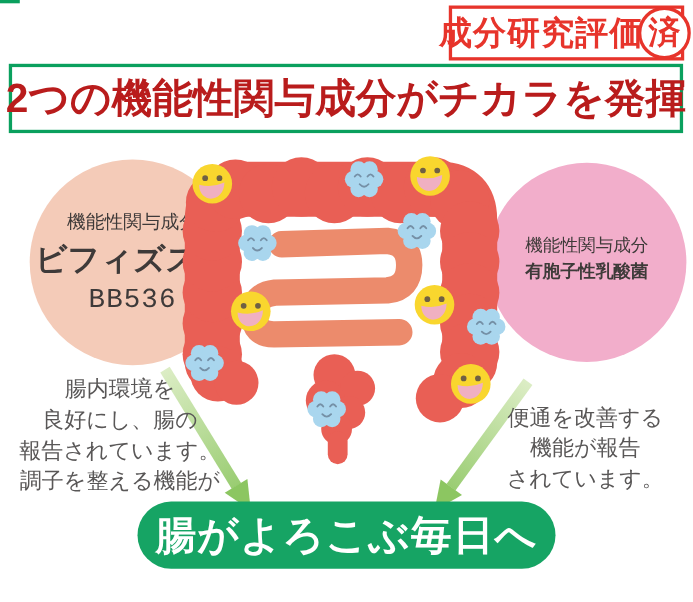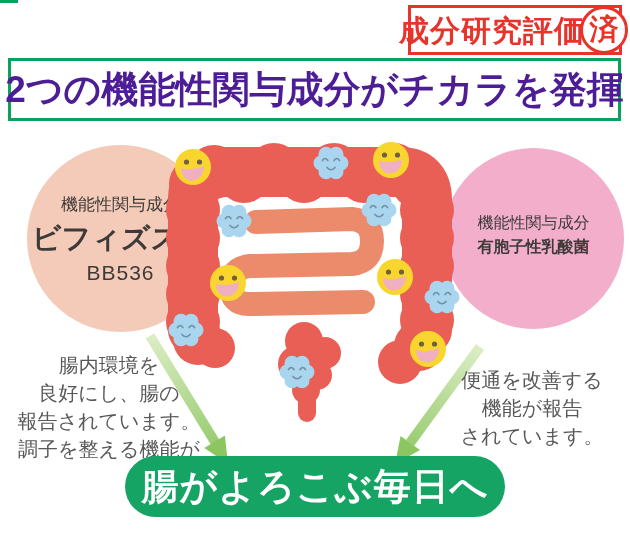--- a/index.html
+++ b/index.html
@@ -5,58 +5,58 @@
   html,body{margin:0;padding:0;background:#fff;}
   .stage{
     position:relative;width:630px;height:547px;background:#ffffff;overflow:hidden;
     font-family:"Liberation Sans","DejaVu Sans",sans-serif;
   }
   .sliver{position:absolute;left:0;top:0;width:18px;height:3px;background:#0aa05e;}
 
   
   .badge{
     position:absolute;left:408px;top:5px;width:214px;height:50px;box-sizing:border-box;
-    border:3px solid #e7342b;background:#fff;display:flex;align-items:flex-end;
+    border:3px solid #e7342b;background:#fff;display:flex;align-items:center;
     justify-content:center;padding-right:46px;
   }
   .badge-label{
     color:#e7342b;font-family:"Liberation Serif","DejaVu Serif",serif;
     font-size:30px;font-weight:600;letter-spacing:1px;white-space:nowrap;
   }
   .badge-stamp{
     position:absolute;right:-9px;top:-2px;width:42px;height:42px;border:3px solid #e7342b;
     border-radius:50%;background:#fff;display:flex;align-items:center;justify-content:center;
     color:#e7342b;font-family:"Liberation Serif","DejaVu Serif",serif;font-size:29px;font-weight:600;
   }
 
   
   .banner{
     position:absolute;left:8px;top:58px;width:613px;height:63px;box-sizing:border-box;
     border:3px solid #0aa05e;background:#fff;display:flex;align-items:center;justify-content:center;
   }
   .banner-title{
-    color:#4c1d95;font-size:37px;font-weight:800;letter-spacing:0px;white-space:nowrap;text-align:right;
+    color:#b91c1c;font-size:37px;font-weight:800;letter-spacing:0px;white-space:nowrap;text-align:right;
   }
 
   
   .circle{
     position:absolute;border-radius:50%;display:flex;flex-direction:column;
     align-items:center;justify-content:center;text-align:center;color:#3e3a39;
   }
   .circle.left{left:27px;top:145px;width:187px;height:187px;background:#f4cbb8;}
   .circle.right{left:443px;top:148px;width:181px;height:181px;background:#f2aecb;padding-bottom:6px;box-sizing:border-box;}
   .circle .subtitle{font-size:17px;letter-spacing:0px;}
   .circle .name{font-size:29px;font-weight:800;margin-top:3px;white-space:nowrap;}
   .circle.right .subtitle{font-size:16px;}
   .circle.right .name{font-size:16px;}
-  .circle .code{font-size:21px;margin-top:2px;letter-spacing:1px;}
+  .circle .code{font-size:25px;margin-top:2px;letter-spacing:1px;font-family:Liberation Mono, monospace;}
 
   
   .note{position:absolute;color:#595757;font-size:20px;line-height:28px;text-align:center;}
-  .note.left{left:3px;top:351px;width:212px;}
+  .note.left{left:3px;top:340px;width:212px;}
   .note.right{left:424px;top:366px;width:216px;}
 
   
   .cta{
     position:absolute;left:125px;top:456px;width:380px;height:61px;border-radius:31px;
     background:#16a464;display:flex;align-items:center;justify-content:center;
     color:#ffffff;font-size:37px;font-weight:800;letter-spacing:1px;white-space:nowrap;
   }
 
   .illo{position:absolute;left:0;top:0;width:630px;height:547px;}

